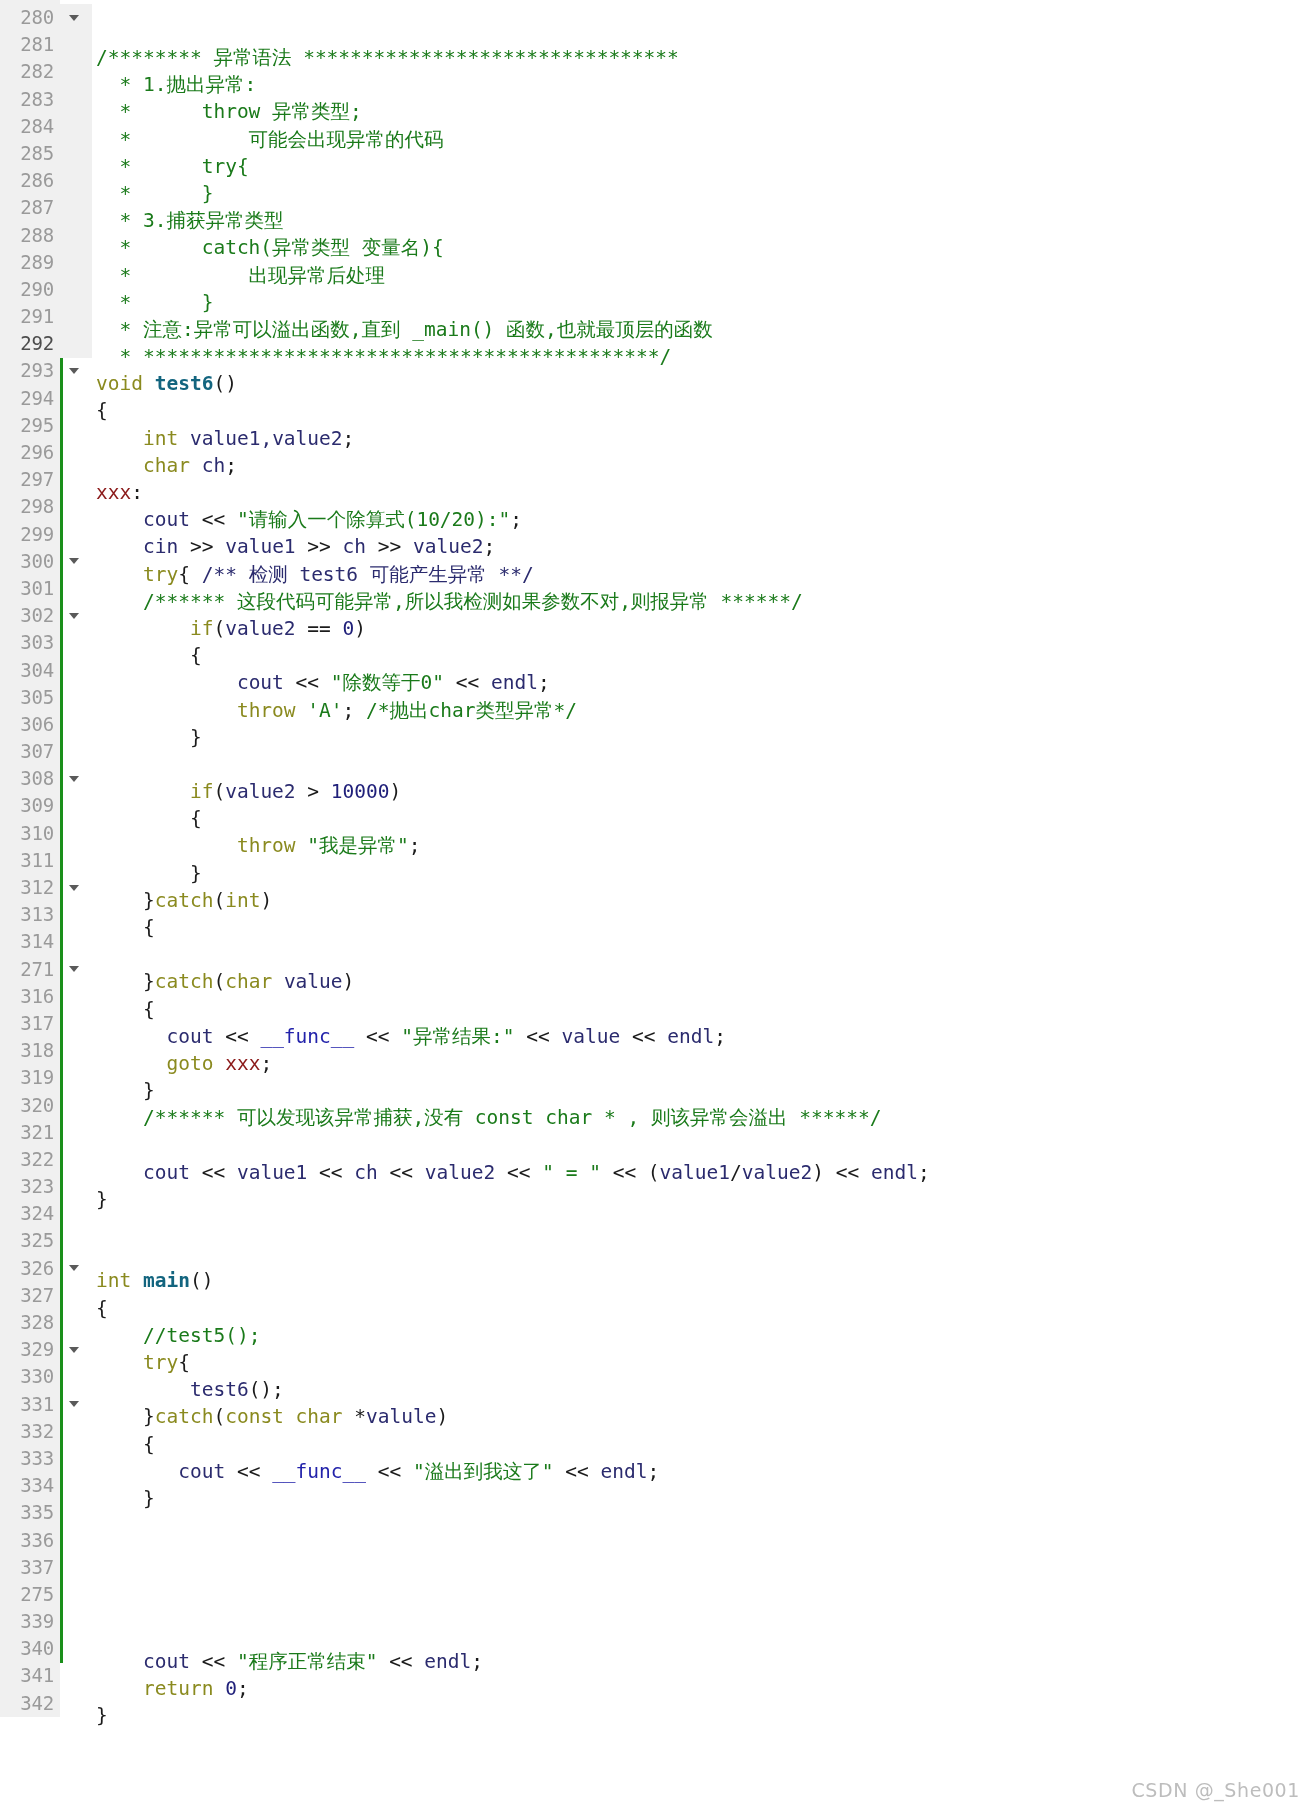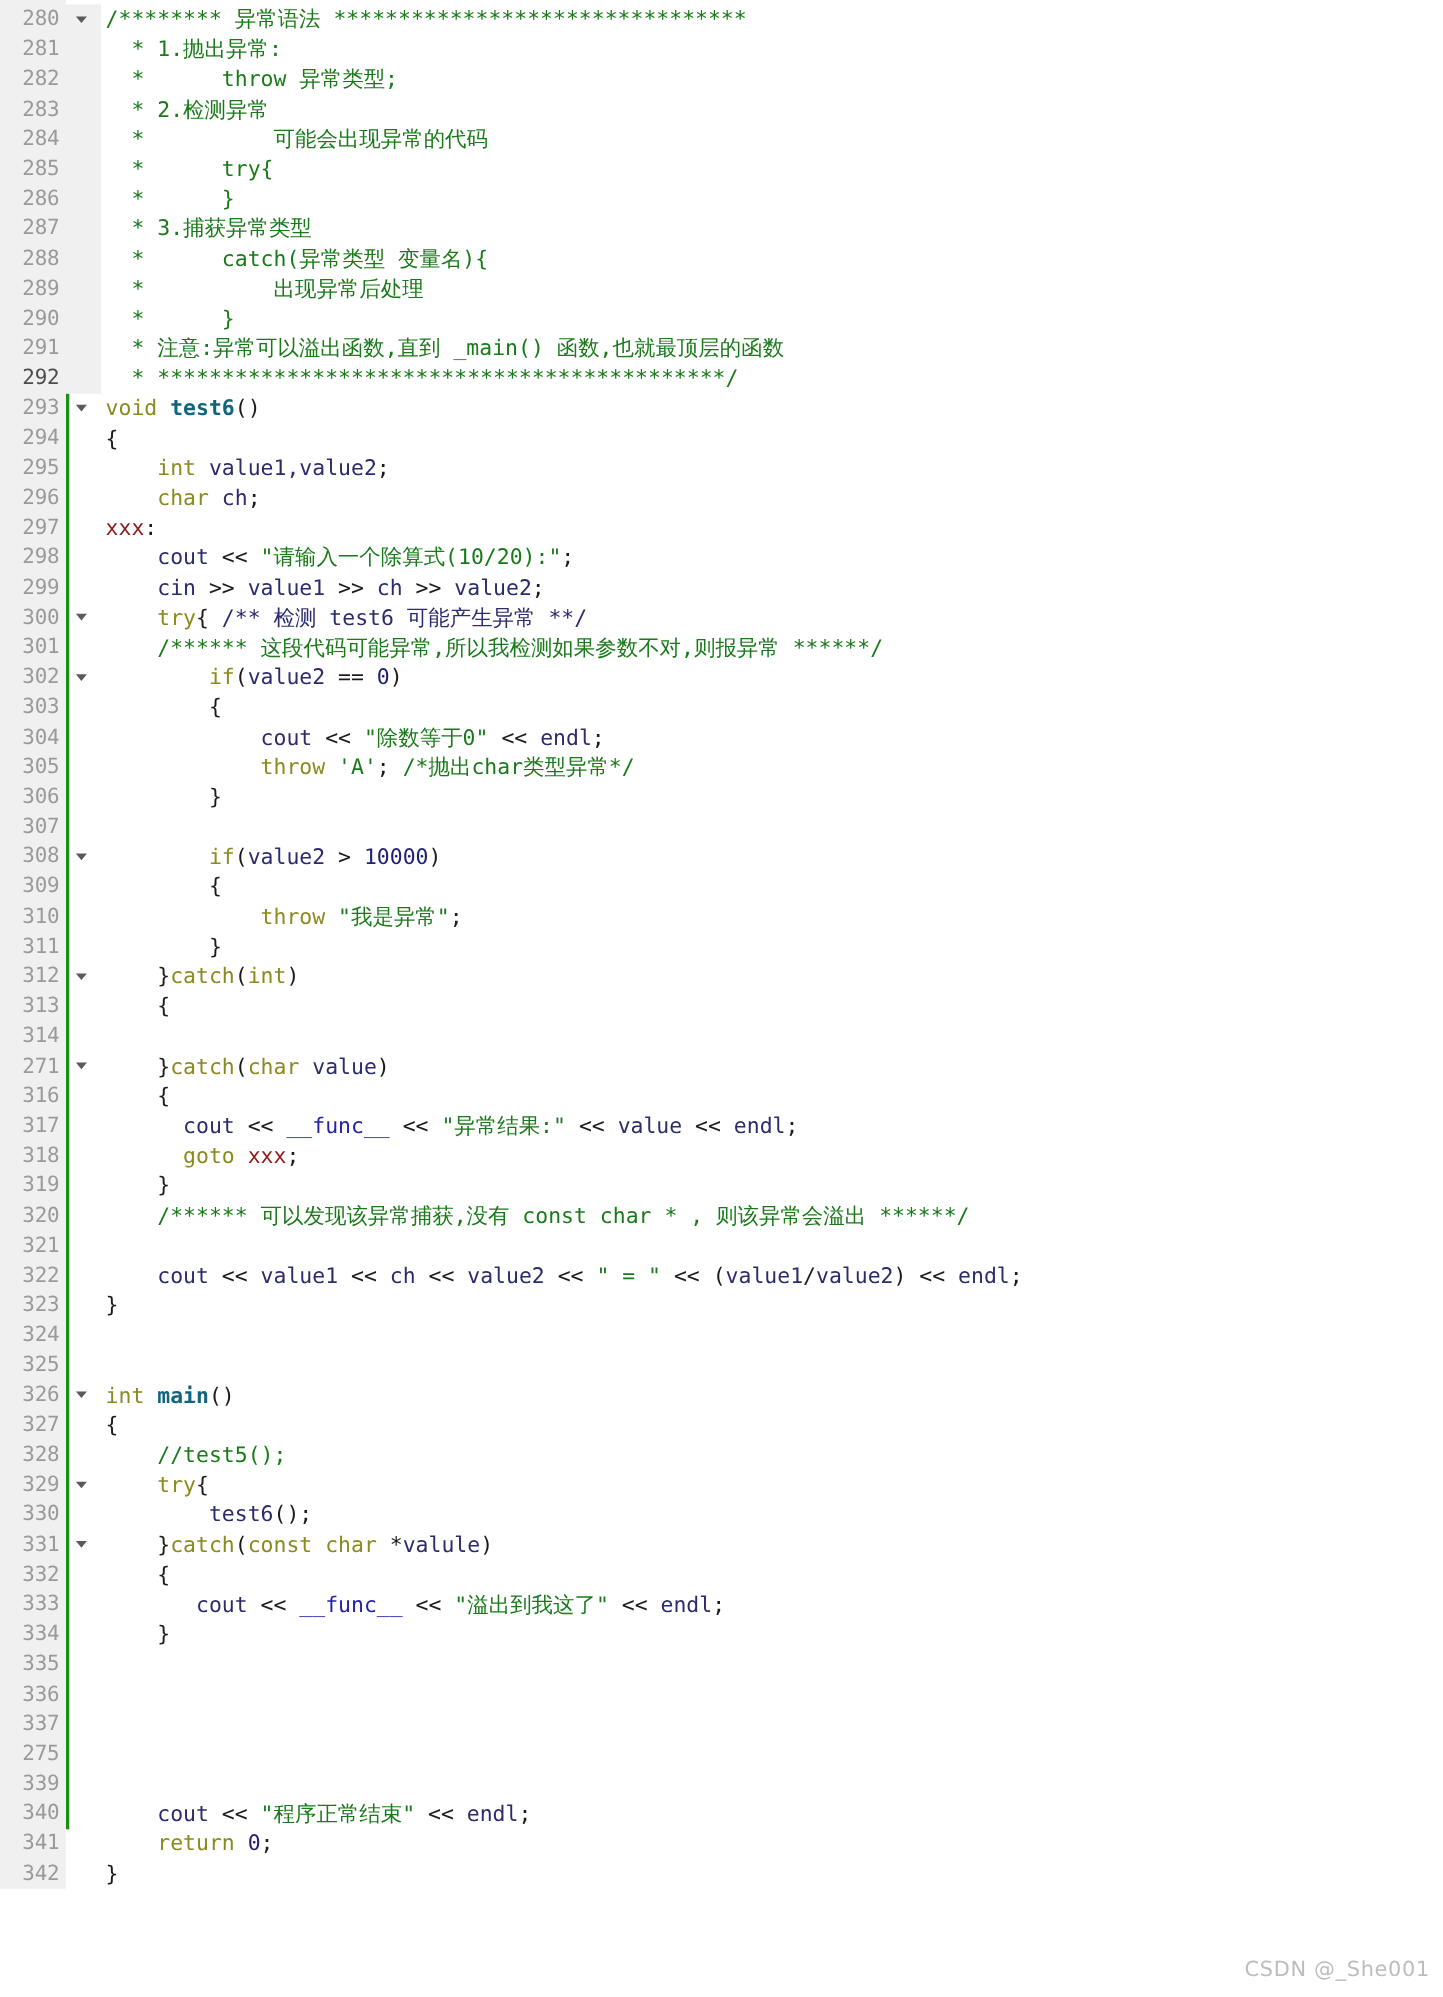--- a/index.html
+++ b/index.html
@@ -85,23 +85,24 @@
     width: 0; height: 0;
     border-left: 5px solid transparent;
     border-right: 5px solid transparent;
     border-top: 6px solid #5a5a5a;
   }
 
   
   .code {
     position: relative;
     flex: 1 1 auto;
-    padding-top: 4px;
+    padding-top: 16px;
     background: #ffffff;
     overflow: hidden;
+    margin-top: 28px;
   }
   .line {
     height: 27.2px;
     line-height: 27.2px;
     white-space: pre;
     font-family: "DejaVu Sans Mono", monospace;
     font-size: 19.5px;
     color: #1b1b1b;
     padding-left: 4px;
     letter-spacing: 0px;
@@ -293,21 +294,20 @@
         <div class="foldrow"></div>
         <div class="foldrow"></div>
       </div>
   </div>
 
   <div class="code">
     <div id="code-lines">
         <div class="line"><span class="cmt">/******** 异常语法 ********************************</span></div>
         <div class="line"><span class="cmt">  * 1.抛出异常:</span></div>
         <div class="line"><span class="cmt">  *      throw 异常类型;</span></div>
-        <div class="line"><span class="cmt">  * 2.检测异常</span></div>
         <div class="line"><span class="cmt">  *          可能会出现异常的代码</span></div>
         <div class="line"><span class="cmt">  *      try{</span></div>
         <div class="line"><span class="cmt">  *      }</span></div>
         <div class="line"><span class="cmt">  * 3.捕获异常类型</span></div>
         <div class="line"><span class="cmt">  *      catch(异常类型 变量名){</span></div>
         <div class="line"><span class="cmt">  *          出现异常后处理</span></div>
         <div class="line"><span class="cmt">  *      }</span></div>
         <div class="line"><span class="cmt">  * 注意:异常可以溢出函数,直到 _main() 函数,也就最顶层的函数</span></div>
         <div class="line"><span class="cmt">  * ********************************************/</span></div>
         <div class="line"><span class="kw">void</span><span class="plain"> </span><span class="fn">test6</span><span class="plain">()</span></div>

